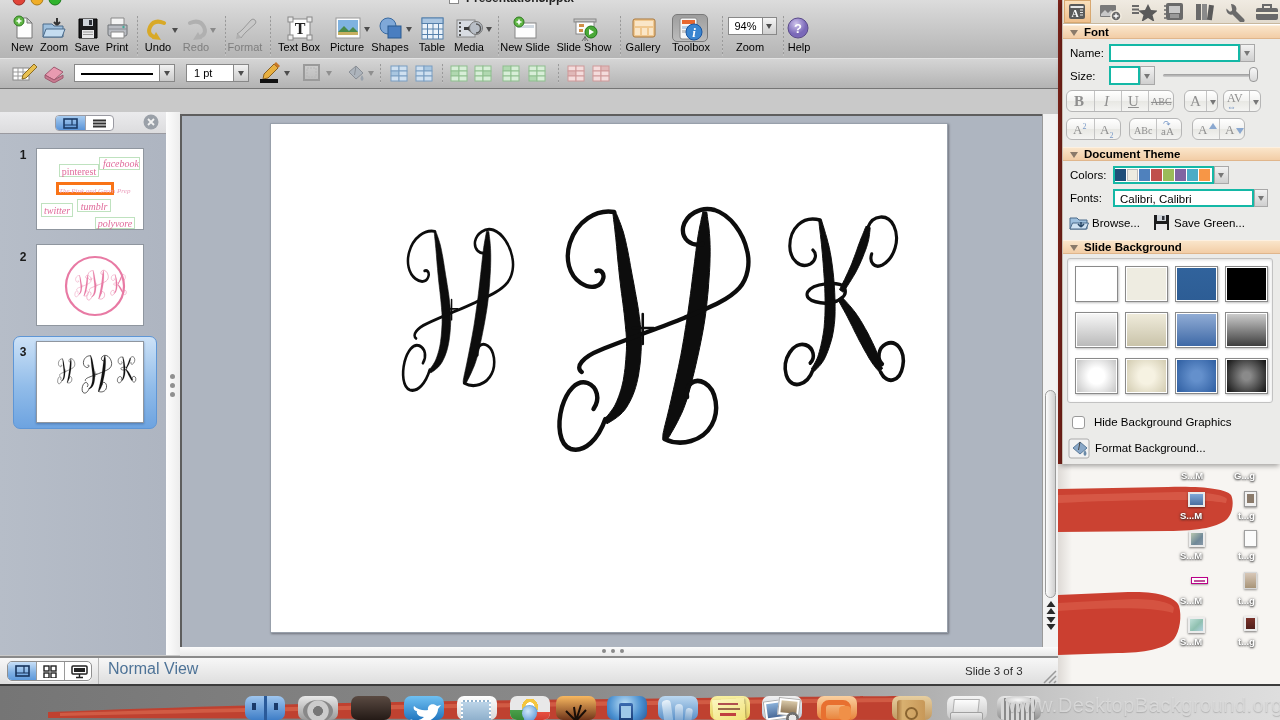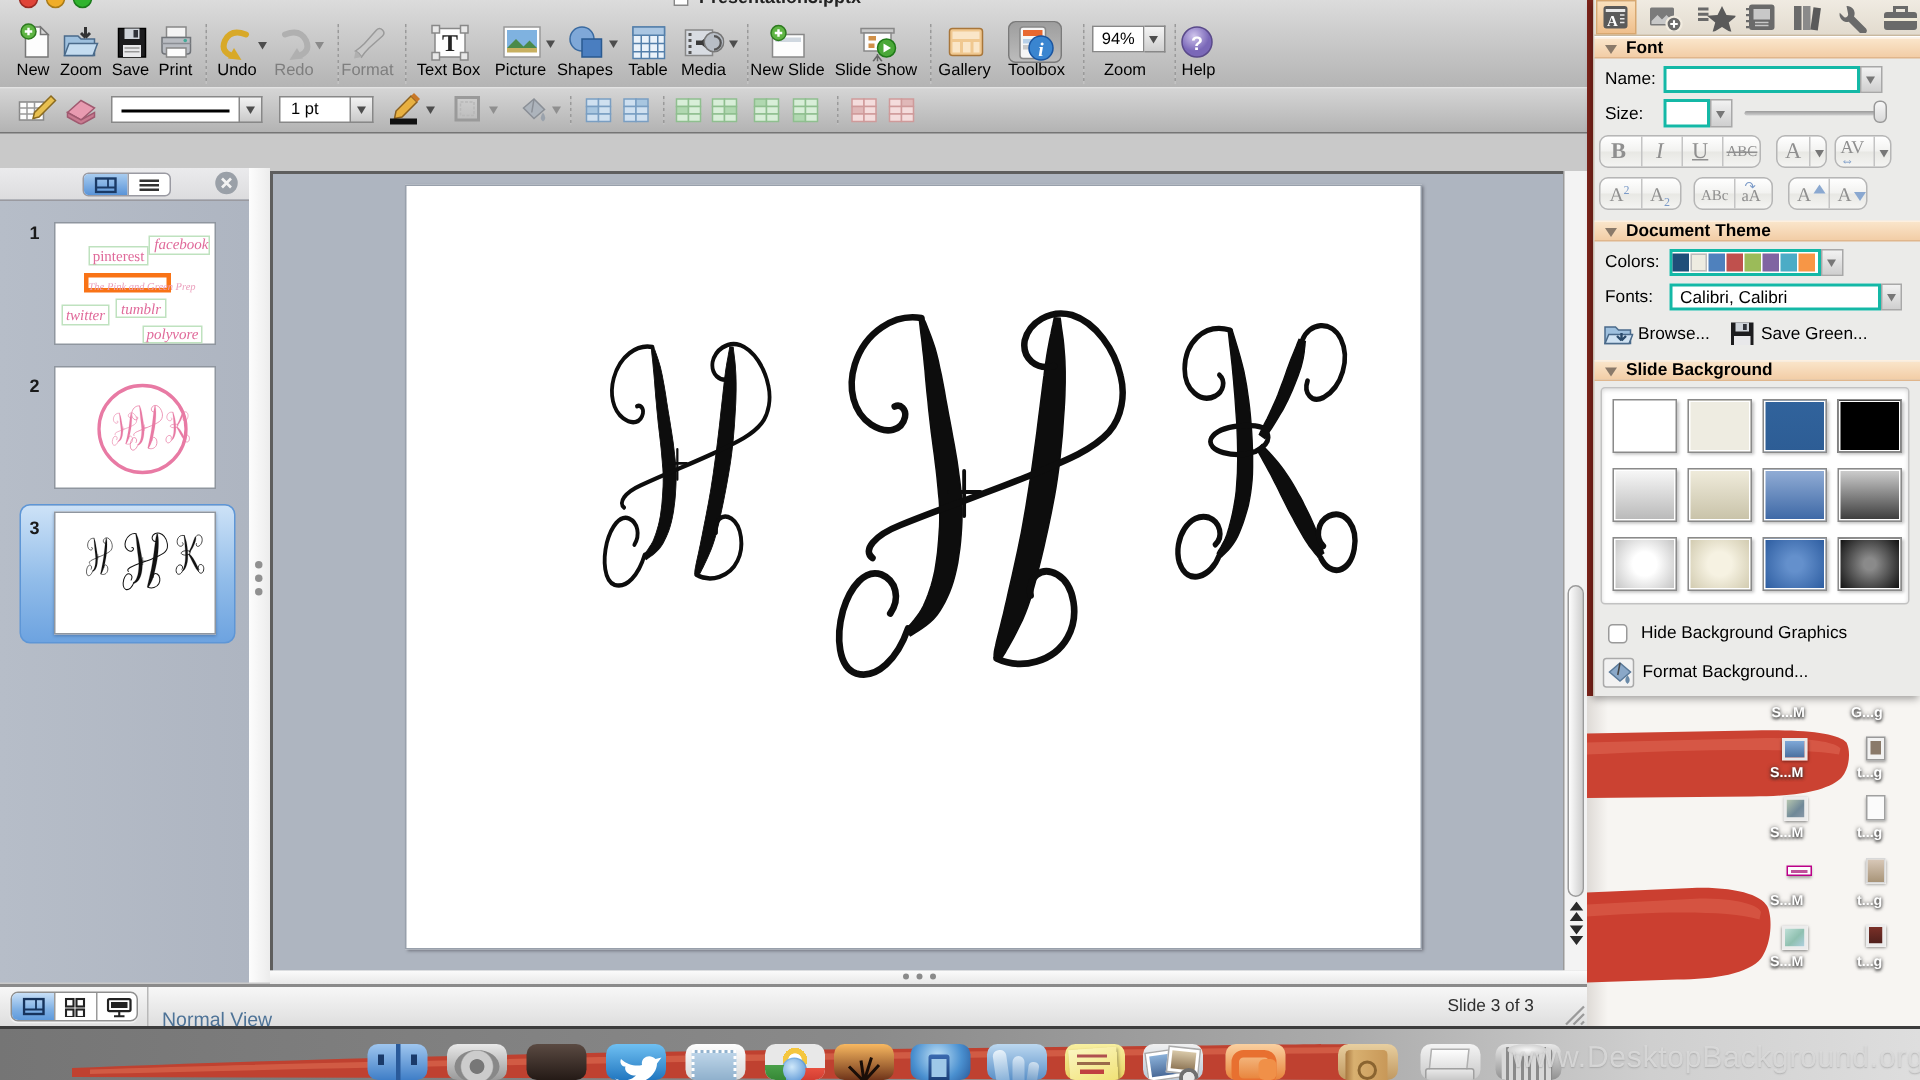--- a/index.html
+++ b/index.html
@@ -578,21 +578,21 @@
           <rect x="8" y="8" width="5" height="5" fill="none" stroke="#222" stroke-width="1.4"></rect>
         </svg>
   <div class="abs" style="left:56px;top:0;width:1px;height:18px;background:#9a9a9a"></div>
   <svg class="abs" style="left:63px;top:3px" width="17" height="14">
           <rect x="1" y="1" width="15" height="8" rx="1" fill="none" stroke="#222" stroke-width="1.5"></rect>
           <rect x="3" y="3" width="11" height="4" fill="#222"></rect>
           <path d="M8.5 9 v3 M5 12.5 h7" stroke="#222" stroke-width="1.4"></path>
         </svg>
  </div>
  <div class="abs" style="left:98px;top:0;width:1px;height:26px;background:#b8b8b8"></div>
- <div class="abs" style="left:108px;top:14px;font-size:13px;color:#4e7397">Normal View</div>
+ <div class="abs" style="left:108px;top:2px;font-size:16px;color:#4e7397">Normal View</div>
  <div class="abs" style="left:965px;top:7px;font-size:11.5px;color:#2e2e2e">Slide 3 of 3</div>
  <svg class="abs" style="left:1042px;top:11px" width="15" height="15">
         <path d="M14 2 L2 14 M14 7 L7 14 M14 12 L12 14" stroke="#9a9a9a" stroke-width="1.5"></path>
       </svg>
 </div>
 </div>
 
 <div id="palette">
 
  <div class="abs" style="left:0;top:0;width:218px;height:24px;background:linear-gradient(#f0ebe2,#e2dbce);border-bottom:1px solid #c8b89e"></div>

